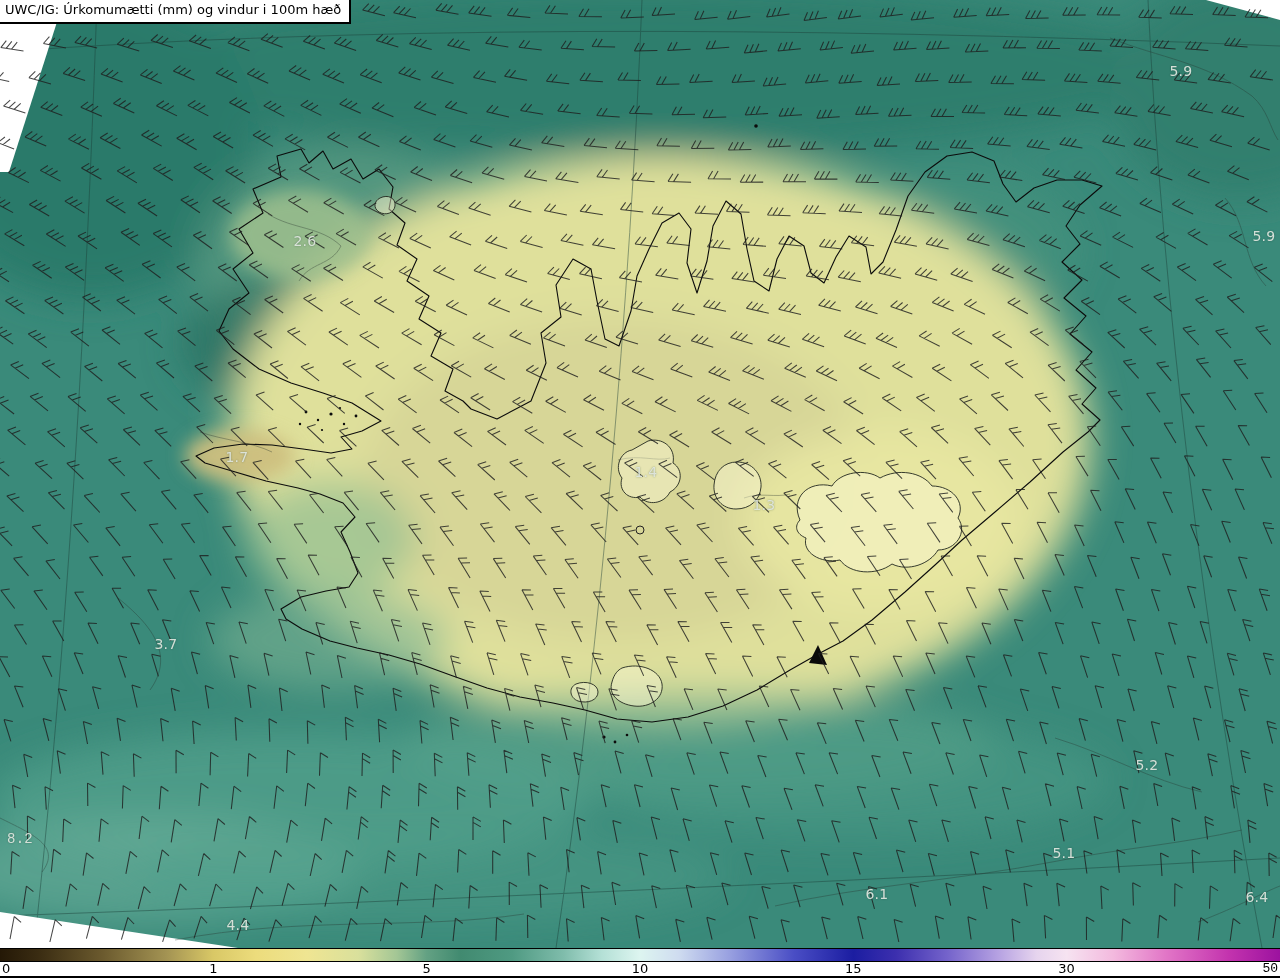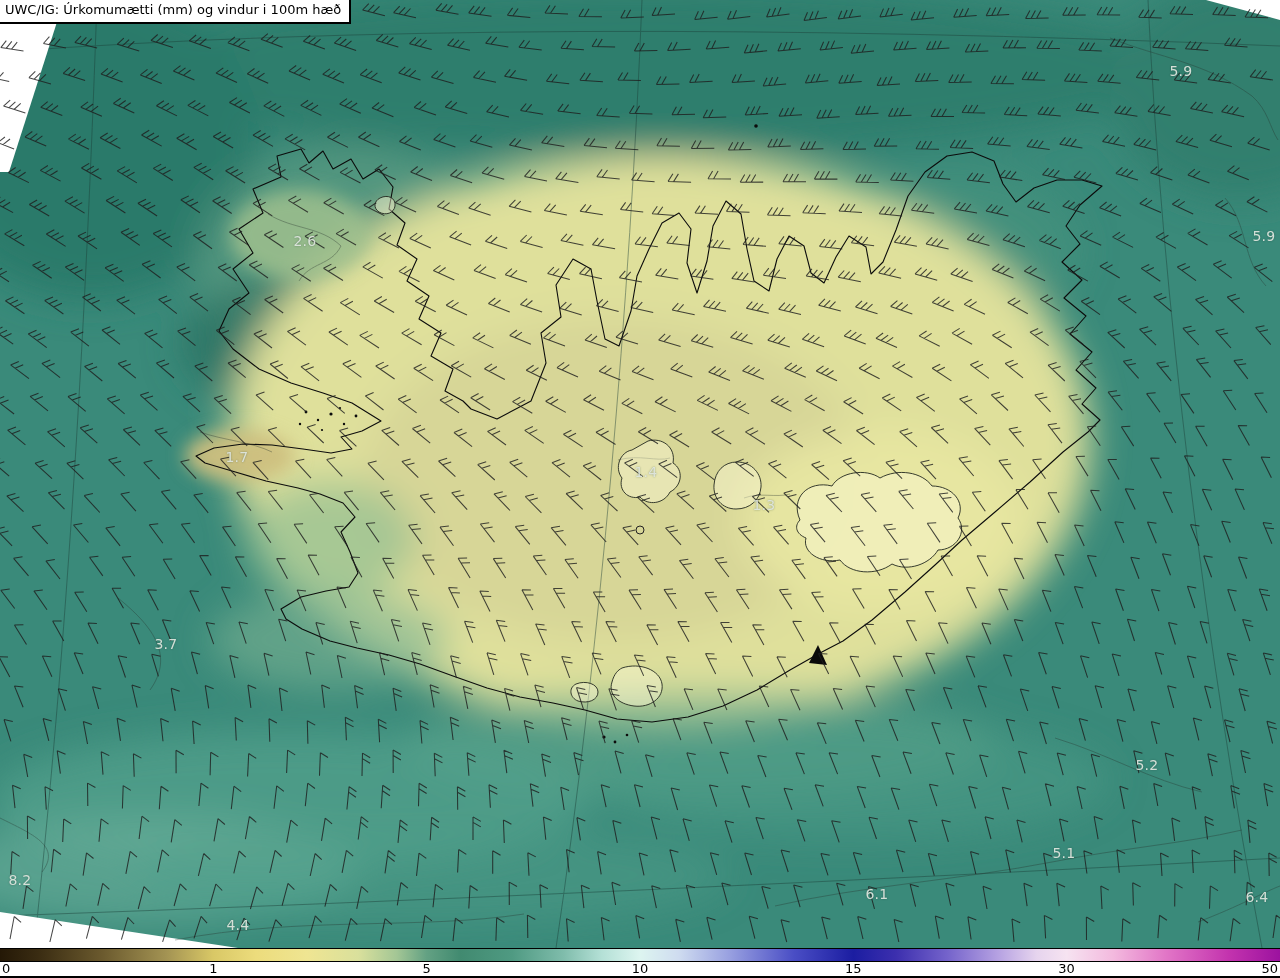--- a/index.html
+++ b/index.html
@@ -26,21 +26,21 @@
   .cb-gradient{
     position:absolute;left:0;top:0;width:1280px;height:14px;box-sizing:border-box;
     border-top:1px solid #000;border-bottom:1px solid #000;
   }
   .cb-ticks{
     position:absolute;left:0;top:14px;width:1280px;height:16px;background:#fff;
     border-bottom:2px solid #000;box-sizing:border-box;
   }
   .cb-tick{position:absolute;top:0;font-size:13px;color:#000;transform:translateX(-50%);line-height:14px;}
   .cb-tick.left{transform:none;}
-  .cb-tick.right{transform:translateX(-100%);}
+  .cb-tick.right{transform:translateX(-100%);font-family:Liberation Mono, monospace;}
 </style>
 </head>
 <body>
 
 <div class="map-wrap">
   <svg id="map-svg" width="1280" height="948" viewBox="0 0 1280 948">
     <defs>
       <filter id="soft" x="-40%" y="-40%" width="180%" height="180%">
         <feGaussianBlur stdDeviation="18"></feGaussianBlur>
       </filter>
@@ -145,21 +145,21 @@
 
   <div id="contour-labels">
       <div class="contour-label" style="left: 1181px; top: 71px; color: rgba(226, 232, 225, 0.92);">5.9</div>
       <div class="contour-label" style="left: 1264px; top: 236px; color: rgba(226, 232, 225, 0.92);">5.9</div>
       <div class="contour-label" style="left: 305px; top: 241px; color: rgba(226, 232, 225, 0.92);">2.6</div>
       <div class="contour-label" style="left: 237px; top: 457px; color: rgba(226, 232, 225, 0.92);">1.7</div>
       <div class="contour-label" style="left: 646px; top: 472px; color: rgba(226, 232, 225, 0.92);">1.4</div>
       <div class="contour-label" style="left: 764px; top: 505px; color: rgba(226, 232, 225, 0.92);">1.3</div>
       <div class="contour-label" style="left: 166px; top: 644px; color: rgba(226, 232, 225, 0.92);">3.7</div>
       <div class="contour-label" style="left: 1120px; top: 765px; color: rgba(226, 232, 225, 0.92); margin-left: 27px;">5.2</div>
-      <div class="contour-label" style="left: 20px; top: 880px; color: rgba(226, 232, 225, 0.92);">8.2</div>
+      <div class="contour-label" style="left: 20px; top: 839px; color: rgba(226, 232, 225, 0.92); font-family: Liberation Mono, monospace;">8.2</div>
       <div class="contour-label" style="left: 1064px; top: 853px; color: rgba(226, 232, 225, 0.92);">5.1</div>
       <div class="contour-label" style="left: 877px; top: 882px; color: rgba(226, 232, 225, 0.92); margin-top: 12px;">6.1</div>
       <div class="contour-label" style="left: 1257px; top: 897px; color: rgba(226, 232, 225, 0.92);">6.4</div>
       <div class="contour-label" style="left: 238px; top: 925px; color: rgba(226, 232, 225, 0.92);">4.4</div>
     </div>
 </div>
 
 <div class="title-box">
   <div class="line">
     <span class="b">UWC/IG:</span>

